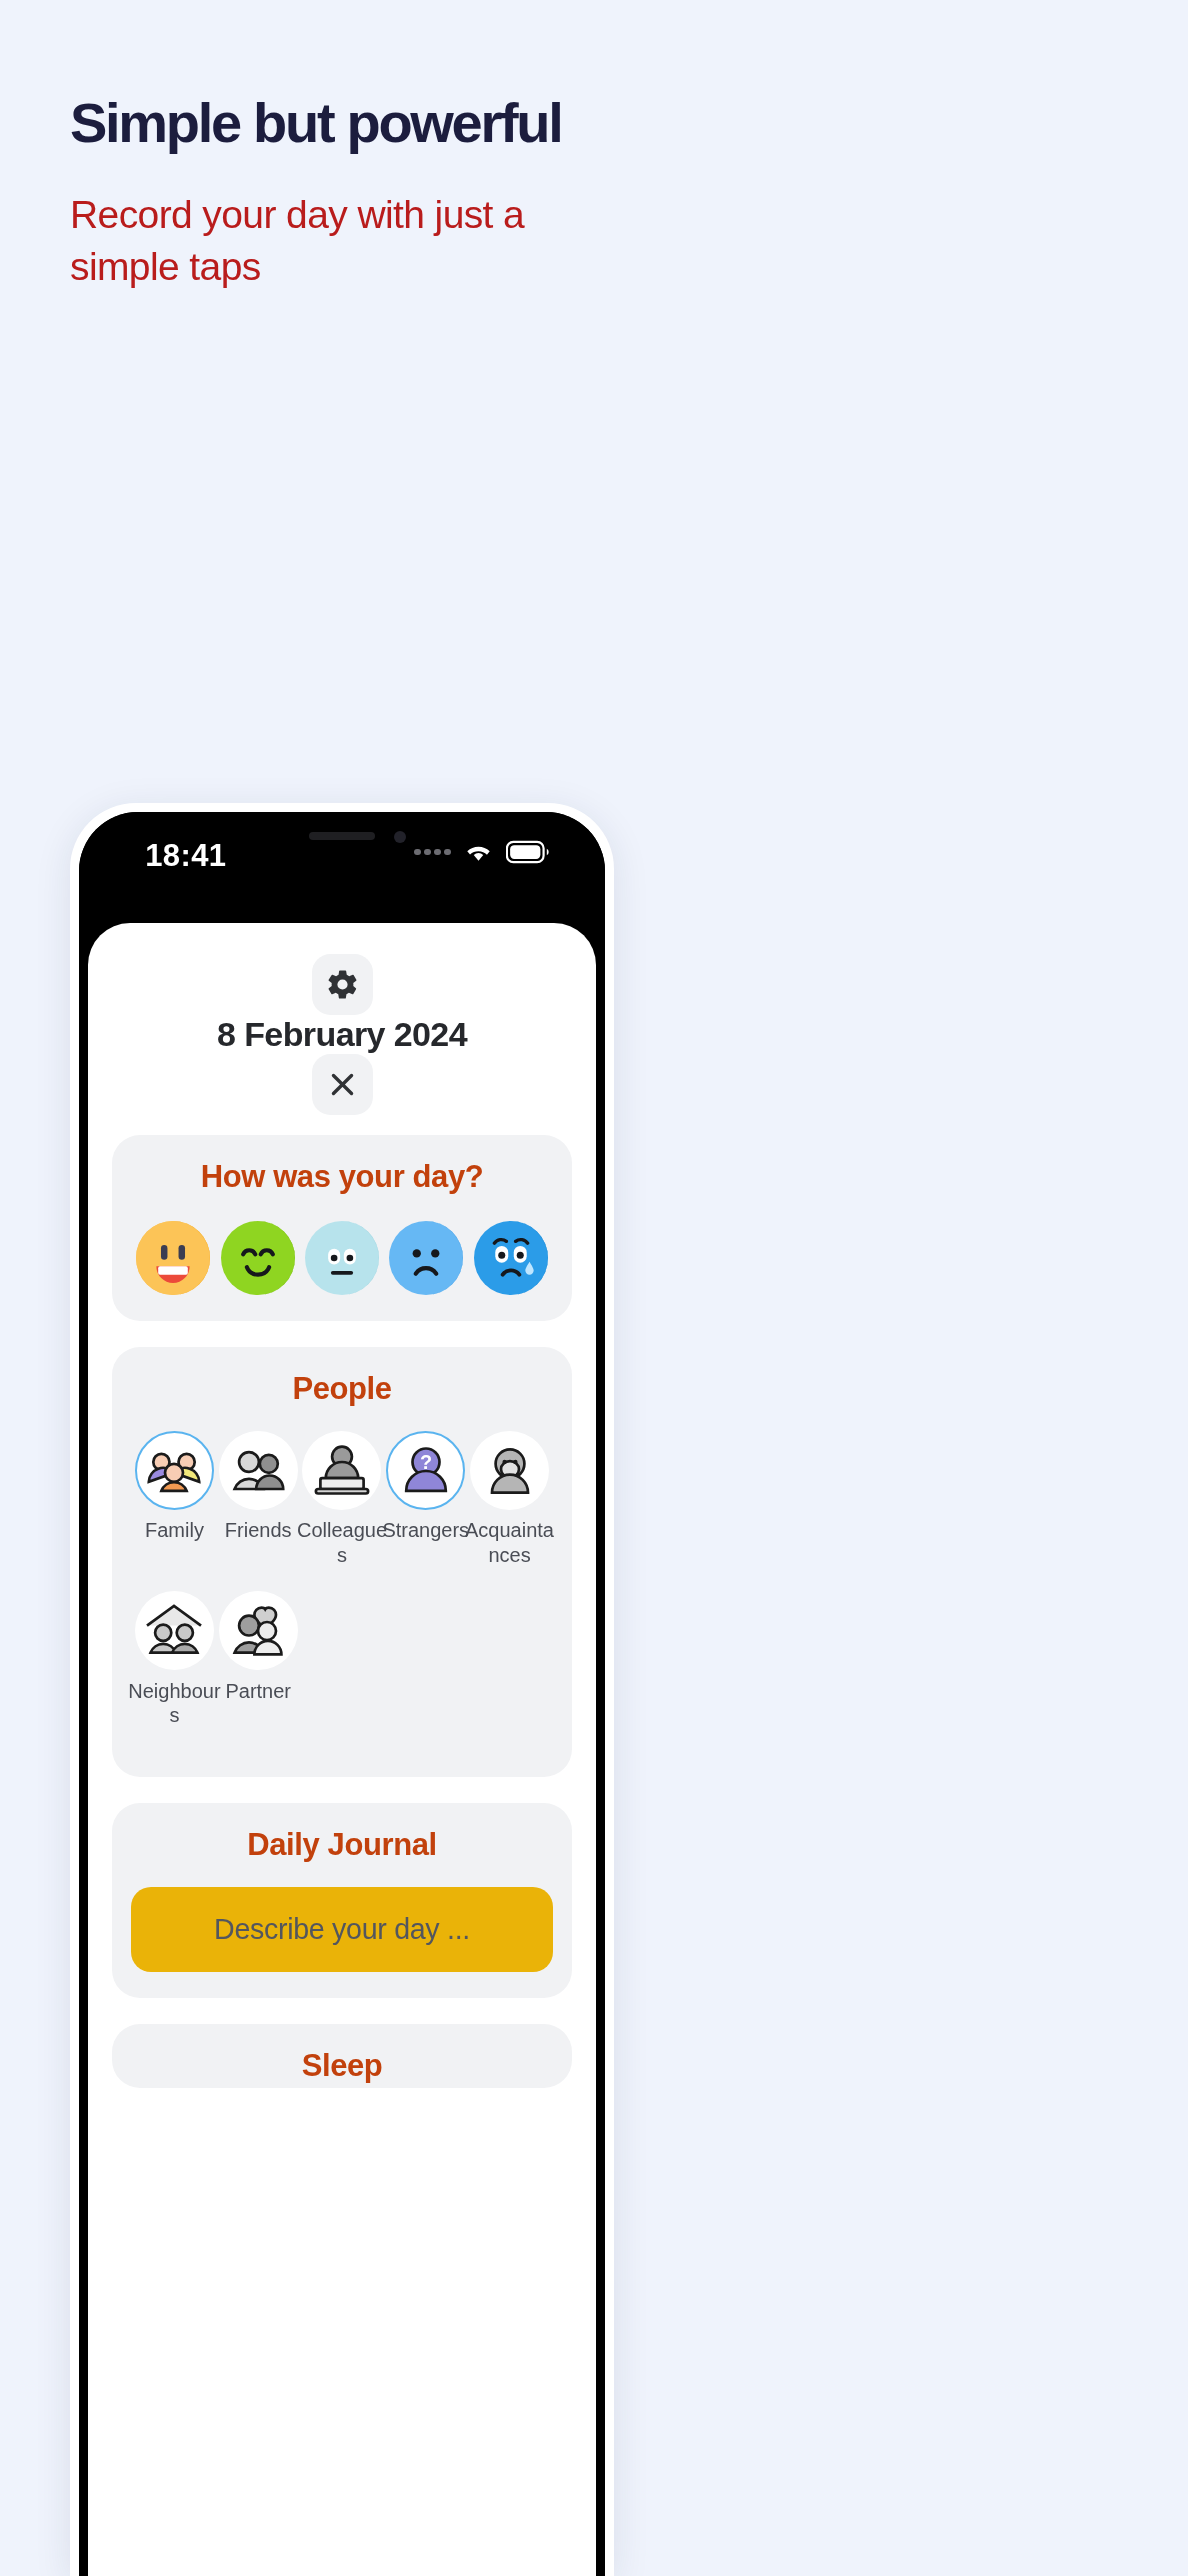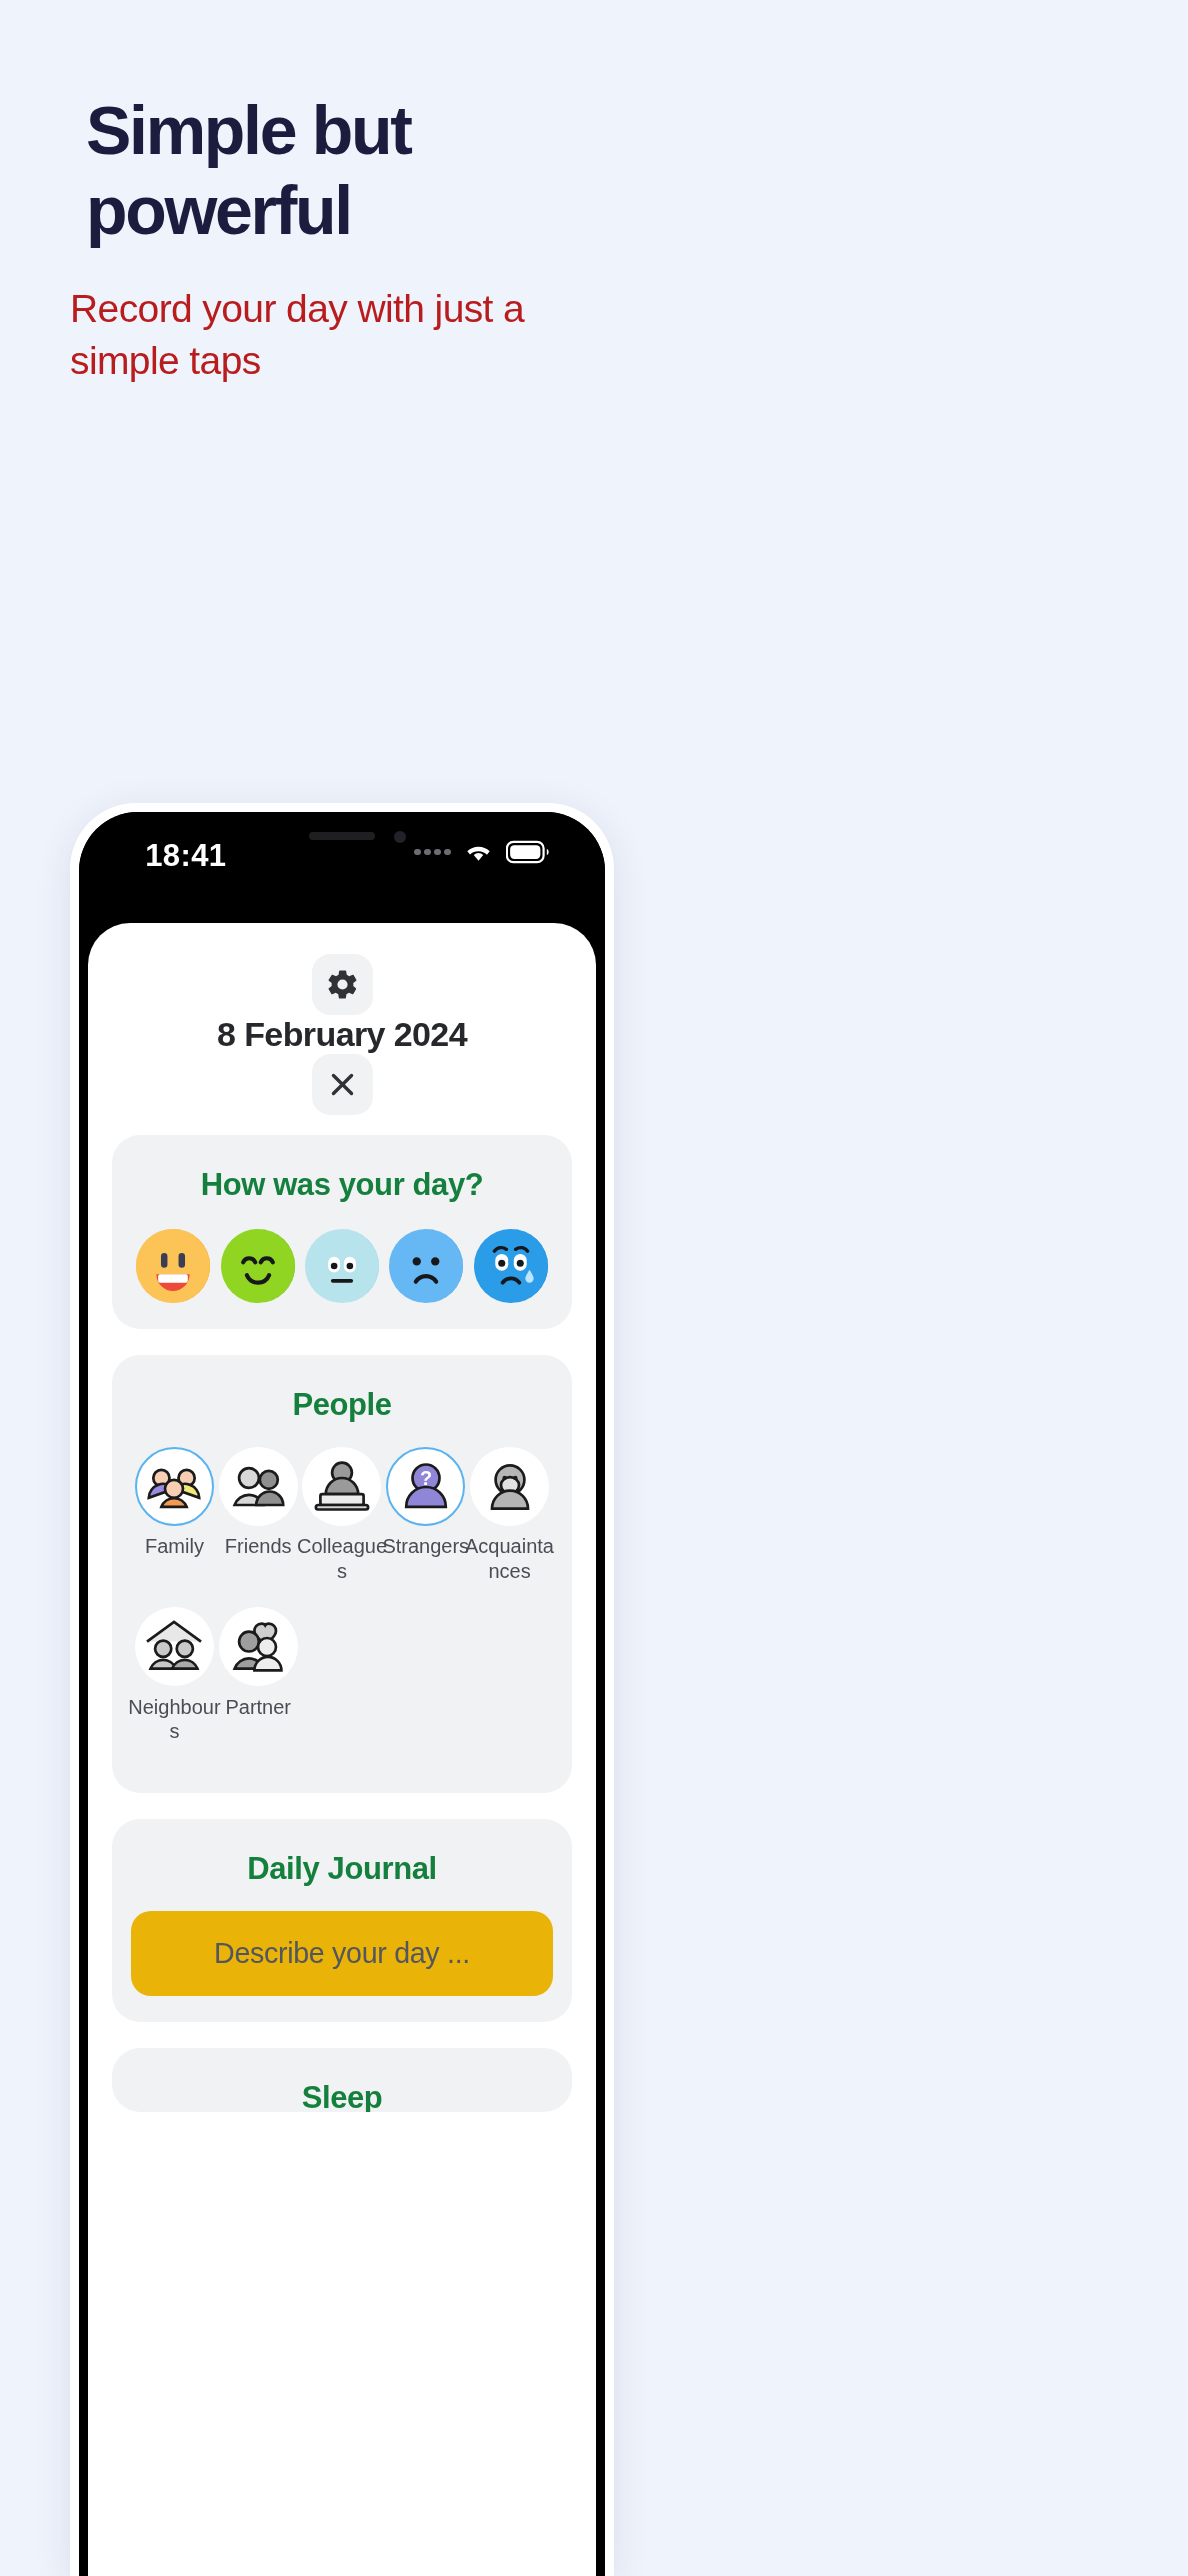--- a/index.html
+++ b/index.html
@@ -7,27 +7,26 @@
   body {
     background:#eff3fc;
     font-family:"Liberation Sans", sans-serif;
     overflow:hidden;
     position:relative;
   }
 
   
   .hero { padding:90px 70px 0 70px; }
   .hero-title {
-    font-size:68px;
+    font-size:56px;
     line-height:1.18;
     font-weight:bold;
     color:#1c1d3e;
     letter-spacing:-2.3px;
     max-width:571px;
-    margin-left:16px;
   }
   .hero-sub {
     margin-top:33px;
     font-size:39px;
     line-height:1.32;
     color:#b91c1c;
     max-width:553px;
     letter-spacing:-0.6px;
   }
 
@@ -132,23 +131,22 @@
   .card {
     background:#f1f2f4;
     border-radius:28px;
     margin-bottom:26px;
     padding:24px 18.4px 26px 18.4px;
   }
   .card-title {
     text-align:center;
     font-size:31px;
     font-weight:bold;
-    color:#15803d;
+    color:#c2410c;
     letter-spacing:-0.4px;
-    margin-top:8px;
   }
 
   
   .moods {
     display:flex; justify-content:space-between;
     padding:0 5.5px;
     margin-top:26px;
   }
   .mood { width:74px; height:74px; border-radius:50%; position:relative; }
 

